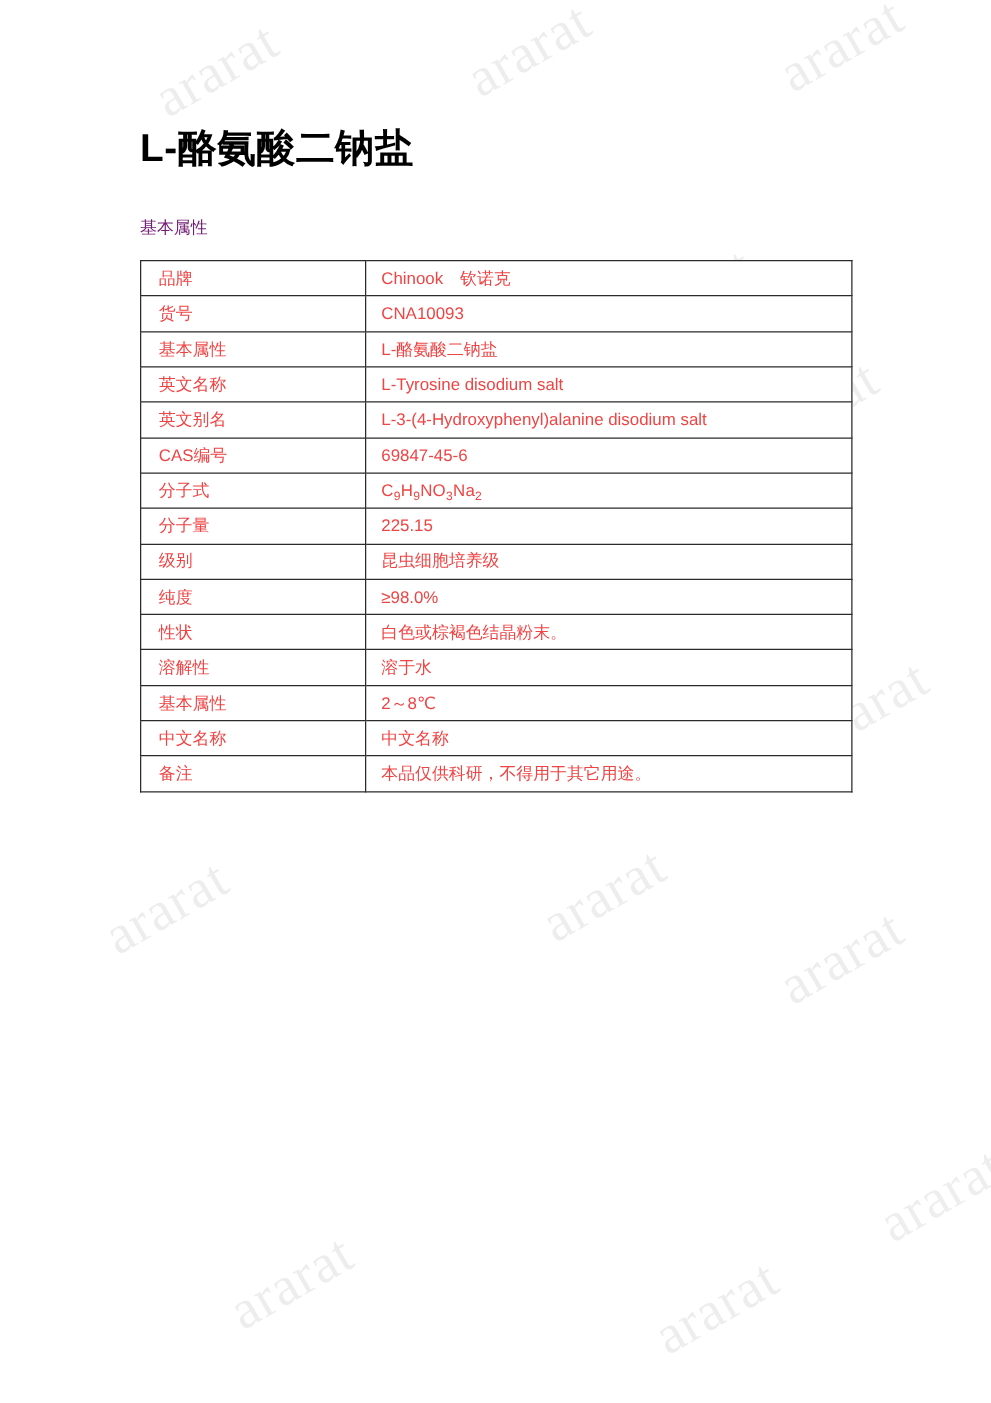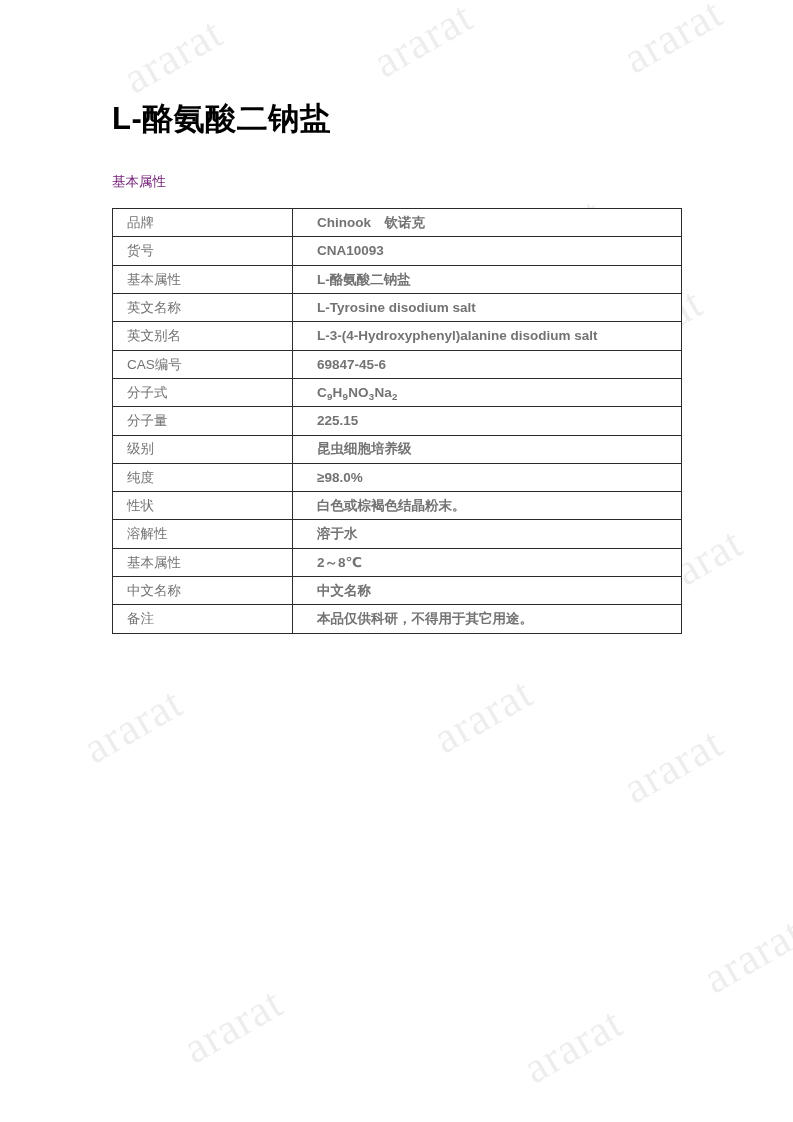--- a/index.html
+++ b/index.html
@@ -64,32 +64,31 @@
     border-collapse: collapse;
     width: 570px;
     table-layout: fixed;
     background: #fff;
   }
   table.props td {
     border: 1px solid #2b2b2b;
     height: 27.3px;
     padding: 0 10px;
     font-size: 13.5px;
-    color: #737373;
+    color: #ef4444;
     vertical-align: middle;
     line-height: 1.3;
   }
   table.props td.key {
     width: 155px;
     padding-left: 14px;
   }
   table.props td.val {
-    padding-left: 24px;
+    padding-left: 12px;
     font-family: "Liberation Sans", "DejaVu Sans", sans-serif;
-    font-weight: bold;
   }
   sub {
     font-size: 0.72em;
     vertical-align: baseline;
     position: relative;
     bottom: -0.28em;
   }
   .formula { letter-spacing: 0.2px; }
 </style>
 </head>

